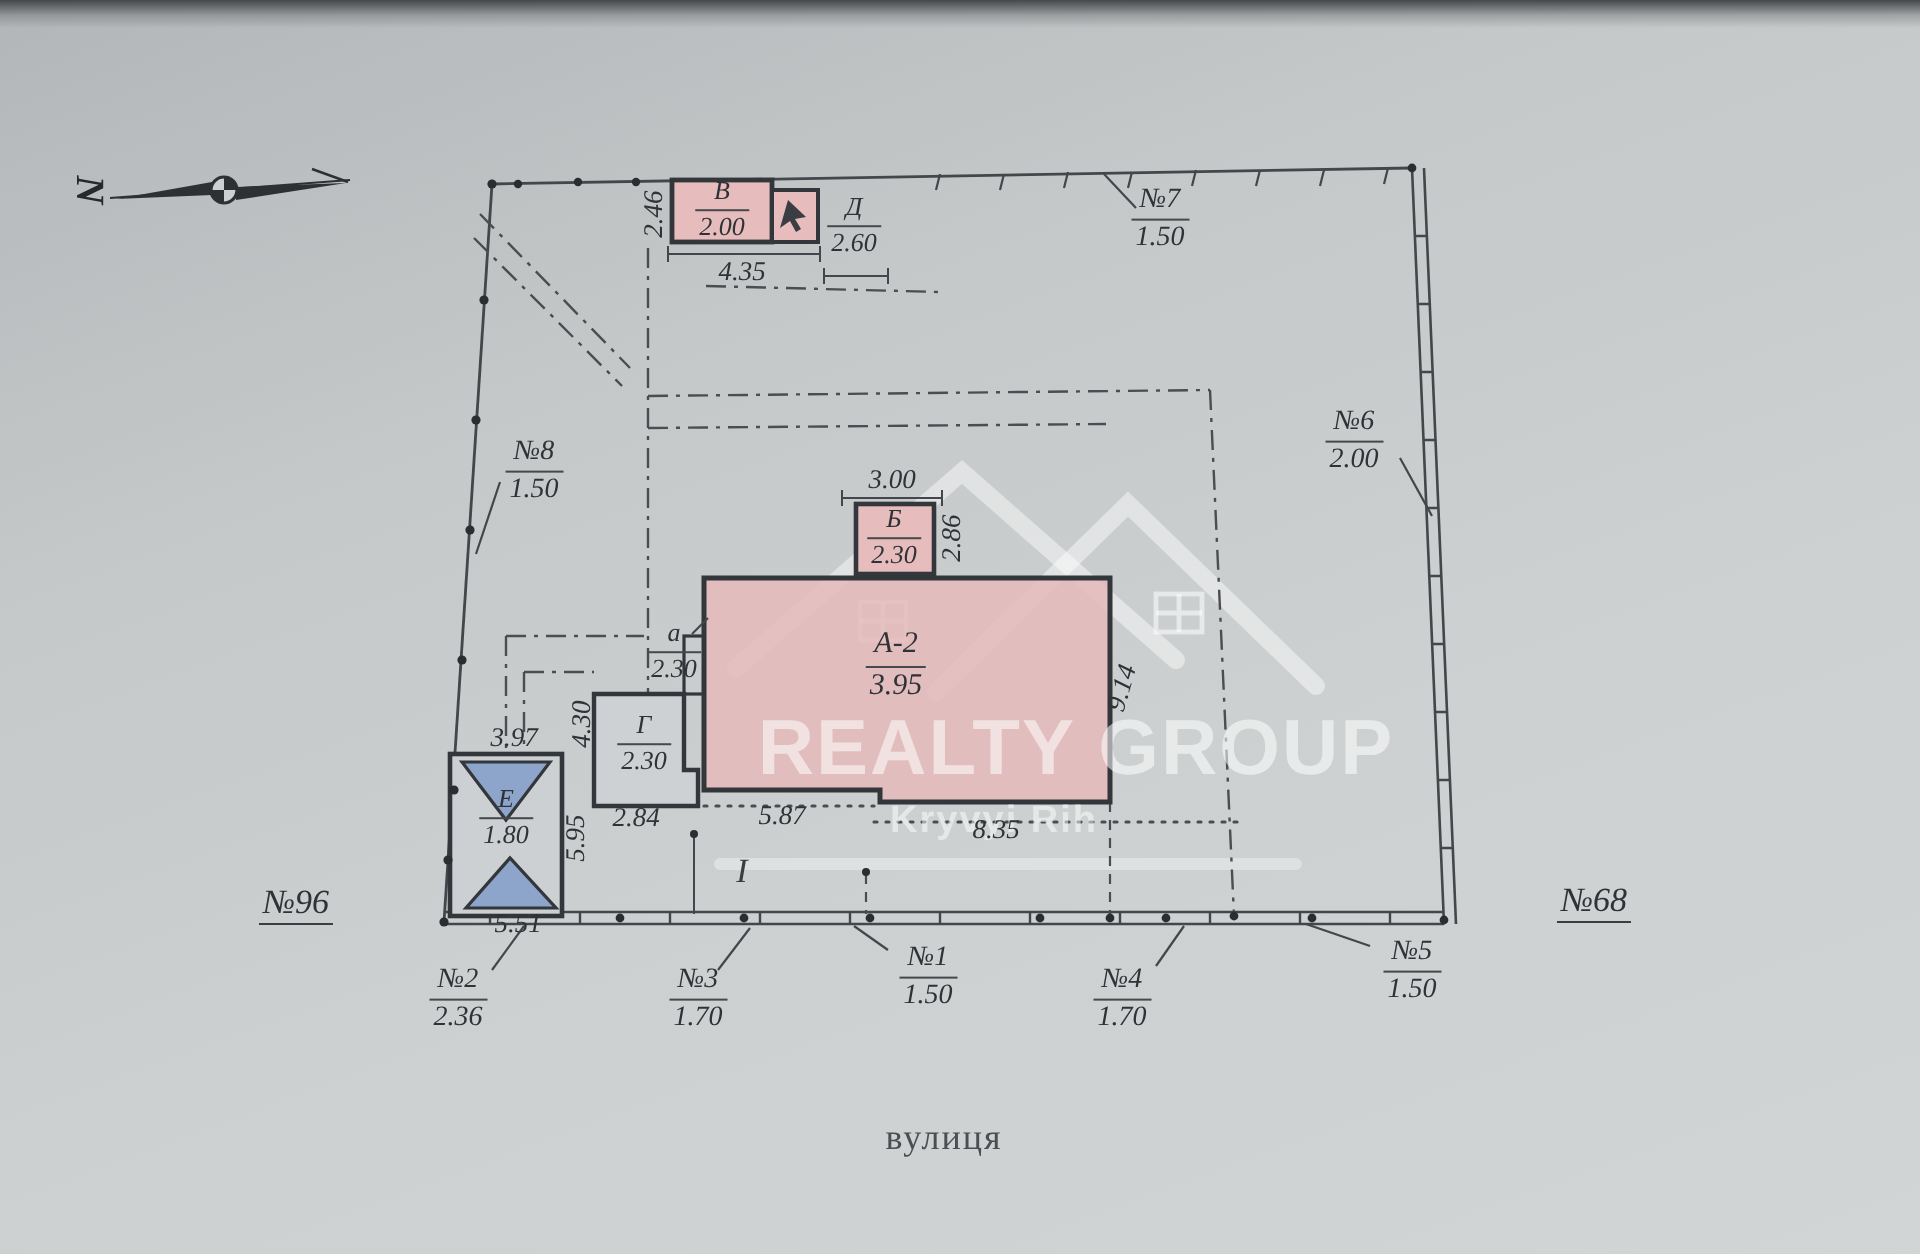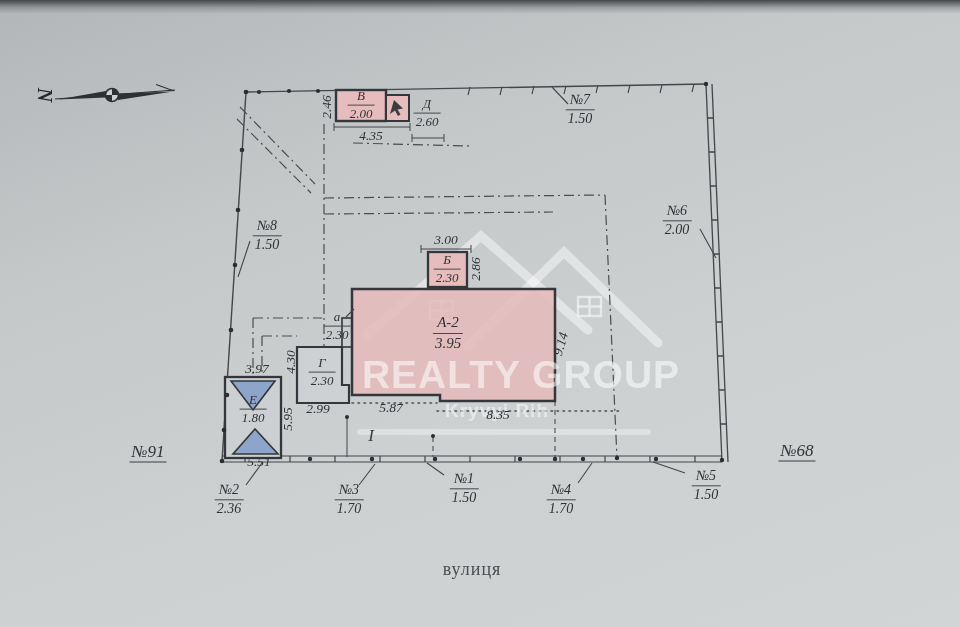--- a/index.html
+++ b/index.html
@@ -160,21 +160,21 @@
       <path d="M55,99 L175,90" stroke="#2e3134" stroke-width="1" fill="none"></path>
       <polygon points="58,99.5 106,91 106,97.5" fill="#2e3134"></polygon>
       <polygon points="118,93.5 173,91.5 118,100" fill="#2e3134"></polygon>
       <path d="M174,91 L156,84.5" stroke="#2e3134" stroke-width="1.2" fill="none"></path>
       <circle cx="112" cy="95" r="6.5" stroke="#2e3134" stroke-width="1.6" fill="#cdd0d1"></circle>
       <path d="M112,95 L112,88.5 A6.5,6.5 0 0 1 118.5,95 Z" fill="#2e3134"></path>
       <path d="M112,95 L112,101.5 A6.5,6.5 0 0 1 105.5,95 Z" fill="#2e3134"></path>
     </g>
   </svg>
 
-  <div class="wm1" style="left:521px;top:375px">REALTY GROUP</div>
+  <div class="wm1" style="left:538px;top:375px">REALTY GROUP</div>
   <div class="wm2" style="left:497px;top:411px">Kryvyi Rih</div>
 
   <div class="north" style="left:44px;top:95px">N</div>
 
   <div class="stk" style="left:361px;top:105px">
     <span class="t">В</span>
     <span class="b">2.00</span>
   </div>
   <div class="stk" style="left:427px;top:113px">
     <span class="t">Д</span>
@@ -237,20 +237,20 @@
   <div class="dim" style="left:371px;top:136px">4.35</div>
   <div class="dim rot" style="left:327px;top:107px">2.46</div>
   <div class="dim" style="left:446px;top:240px">3.00</div>
   <div class="dim rot" style="left:476px;top:269px">2.86</div>
   <div class="dim" style="left:391px;top:408px">5.87</div>
   <div class="dim" style="left:498px;top:415px">8.35</div>
   <div class="dim rot74" style="left:561px;top:344px">9.14</div>
   <div class="dim rot" style="left:291px;top:362px">4.30</div>
   <div class="dim" style="left:257px;top:369px">3.97</div>
   <div class="dim rot" style="left:288px;top:419px">5.95</div>
-  <div class="dim" style="left:318px;top:409px">2.99</div>
+  <div class="dim" style="left:318px;top:409px">2.84</div>
   <div class="dim" style="left:259px;top:462px">5.51</div>
 
   <div class="section" style="left:371px;top:436px">I</div>
-  <div class="plot" style="left:148px;top:452px">№91</div>
+  <div class="plot" style="left:148px;top:452px">№96</div>
   <div class="plot" style="left:797px;top:451px">№68</div>
   <div class="street" style="left:472px;top:569px">вулиця</div>
 </div>
 
 </body></html>

